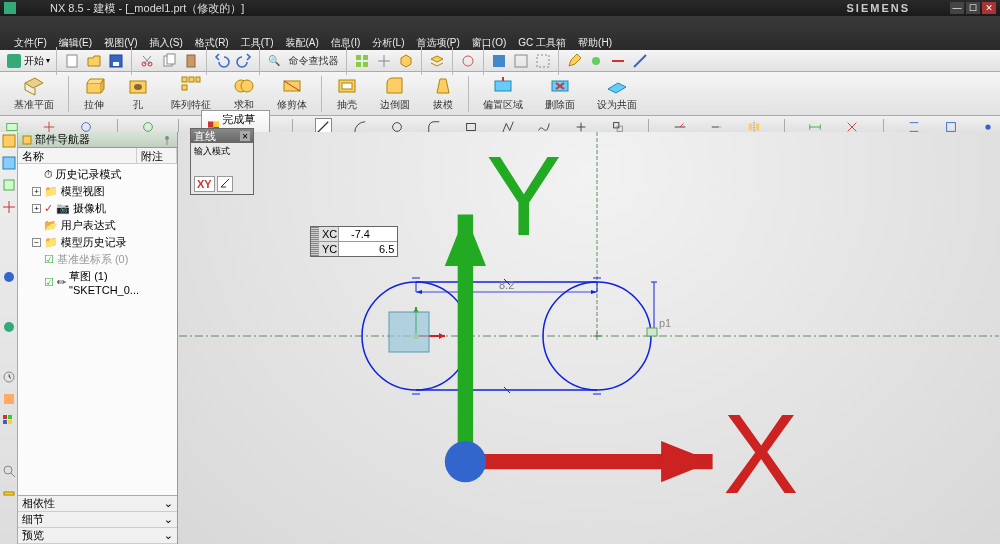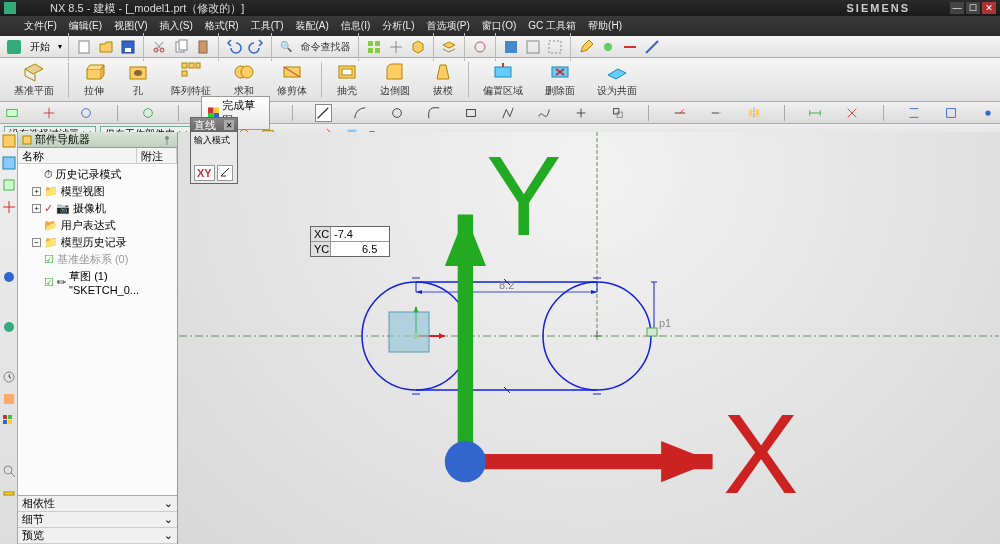--- a/index.html
+++ b/index.html
@@ -7,21 +7,21 @@
 
 
 .title-bar { height: 16px; background: linear-gradient(to bottom, #2a2a2a, #1a1a1a); color: #ddd; display: flex; align-items: center; padding: 0 4px; font-size: 10px; gap: 30px; }
 .title-bar .brand { margin-left: auto; letter-spacing: 2px; font-weight: bold; color: #ccc; }
 .title-bar .win-btns { display: flex; gap: 2px; margin-left: 10px; }
 .title-bar .win-btn { width: 14px; height: 12px; background: #444; color: #fff; display: flex; align-items: center; justify-content: center; font-size: 9px; cursor: pointer; }
 .title-bar .win-btn.close { background: #a33; }
 .title-bar .icon { width: 12px; height: 12px; background: #3a7; margin-right: 4px; }
 
 
-.menu-bar { height: 20px; background: linear-gradient(to bottom, #3a3a3a, #2a2a2a); display: flex; align-items: center; padding: 0 18px; }
+.menu-bar { height: 34px; background: linear-gradient(to bottom, #3a3a3a, #2a2a2a); display: flex; align-items: flex-end; padding: 0 8px; }
 .menu-bar span { color: #eee; font-size: 10px; padding: 0 6px; cursor: pointer; }
 
 
 .ribbon { height: 44px; background: linear-gradient(to bottom, #f5f5f5, #e2e2e2); border-bottom: 1px solid #aaa; display: flex; align-items: center; padding: 0 6px; gap: 4px; }
 .ribbon .btn { width: 18px; height: 18px; display: flex; align-items: center; justify-content: center; cursor: pointer; }
 .ribbon .btn svg { width: 16px; height: 16px; }
 .ribbon .sep { width: 1px; height: 28px; background: #bbb; margin: 0 2px; }
 .ribbon .cmd-finder { font-size: 10px; color: #333; padding: 0 2px; }
 
 
@@ -62,35 +62,35 @@
 .nav-tree { flex: 1; overflow: auto; padding: 2px; font-size: 10px; }
 .nav-tree .node { display: flex; align-items: center; padding: 1px 0; gap: 3px; }
 .nav-tree .node .exp { width: 9px; height: 9px; border: 1px solid #888; display: flex; align-items: center; justify-content: center; font-size: 8px; line-height: 1; }
 .nav-tree .indent1 { padding-left: 12px; }
 .nav-tree .indent2 { padding-left: 24px; }
 .nav-bottom { border-top: 1px solid #aaa; }
 .nav-bottom .sec { height: 16px; display: flex; align-items: center; padding: 0 4px; font-size: 10px; border-bottom: 1px solid #ccc; background: #f0f0f0; }
 .nav-bottom .sec .chev { margin-left: auto; }
 
 
-.input-mode { position: absolute; left: 190px; top: 117px; width: 48px; background: #e8e8e8; border: 1px solid #666; z-index: 10; }
+.input-mode { position: absolute; left: 190px; top: 128px; width: 64px; background: #e8e8e8; border: 1px solid #666; z-index: 10; }
 .input-mode .im-title { height: 14px; background: linear-gradient(to bottom, #888, #666); display: flex; align-items: center; padding: 0 3px; font-size: 9px; color: #fff; }
 .input-mode .im-title .x { margin-left: auto; width: 10px; height: 10px; background: #aaa; display: flex; align-items: center; justify-content: center; font-size: 8px; color: #000; cursor: pointer; }
 .input-mode .im-body { padding: 2px 3px; font-size: 9px; }
 .input-mode .im-row { display: flex; gap: 2px; }
 .input-mode .im-xy { border: 1px solid #999; background: #fff; padding: 1px 2px; font-weight: bold; color: #c33; cursor: pointer; }
 .input-mode .im-other { border: 1px solid #999; background: #fff; padding: 1px 2px; }
 
 
 .readout { position: absolute; left: 310px; top: 226px; background: #fff; border: 1px solid #666; font-size: 9px; z-index: 5; }
 .readout .ro-row { display: flex; }
 .readout .ro-lbl { width: 20px; background: #e0e0e0; padding: 1px 3px; border-right: 1px solid #999; }
-.readout .ro-val { width: 30px; padding: 1px 3px; text-align: left; }
+.readout .ro-val { width: 30px; padding: 1px 12px; text-align: left; }
 .readout .ro-side { width: 8px; background: repeating-linear-gradient(0deg, #888, #888 1px, #ccc 1px, #ccc 2px); }
-.readout-wrap { display: flex; flex-direction: column; }
+.readout-wrap { display: flex; }
 
 
 .canvas { flex: 1; position: relative; background: radial-gradient(ellipse at 50% 10%, #f2f2f2, #d8d8d8); }
 .canvas svg { position: absolute; inset: 0; width: 100%; height: 100%; }
 
 
 .triad { position: absolute; left: 40px; bottom: 50px; }
 
 </style>
 </head>
@@ -117,21 +117,21 @@
   <span>装配(A)</span>
   <span>信息(I)</span>
   <span>分析(L)</span>
   <span>首选项(P)</span>
   <span>窗口(O)</span>
   <span>GC 工具箱</span>
   <span>帮助(H)</span>
 </div>
 
 <div class="ribbon" style="height:22px;">
-  <div class="btn" style="width:auto;gap:8px;">
+  <div class="btn" style="width:auto;gap:2px;">
     <svg viewBox="0 0 16 16">
         <rect x="1" y="1" width="14" height="14" fill="#3a7" rx="2"></rect>
       </svg>
     <span style="font-size:10px;">开始</span>
       <span style="font-size:8px;">▾</span>
   </div>
   <div class="sep"></div>
   <div class="btn">
       <svg viewBox="0 0 16 16">
         <rect x="3" y="2" width="10" height="12" fill="#fff" stroke="#888"></rect>

